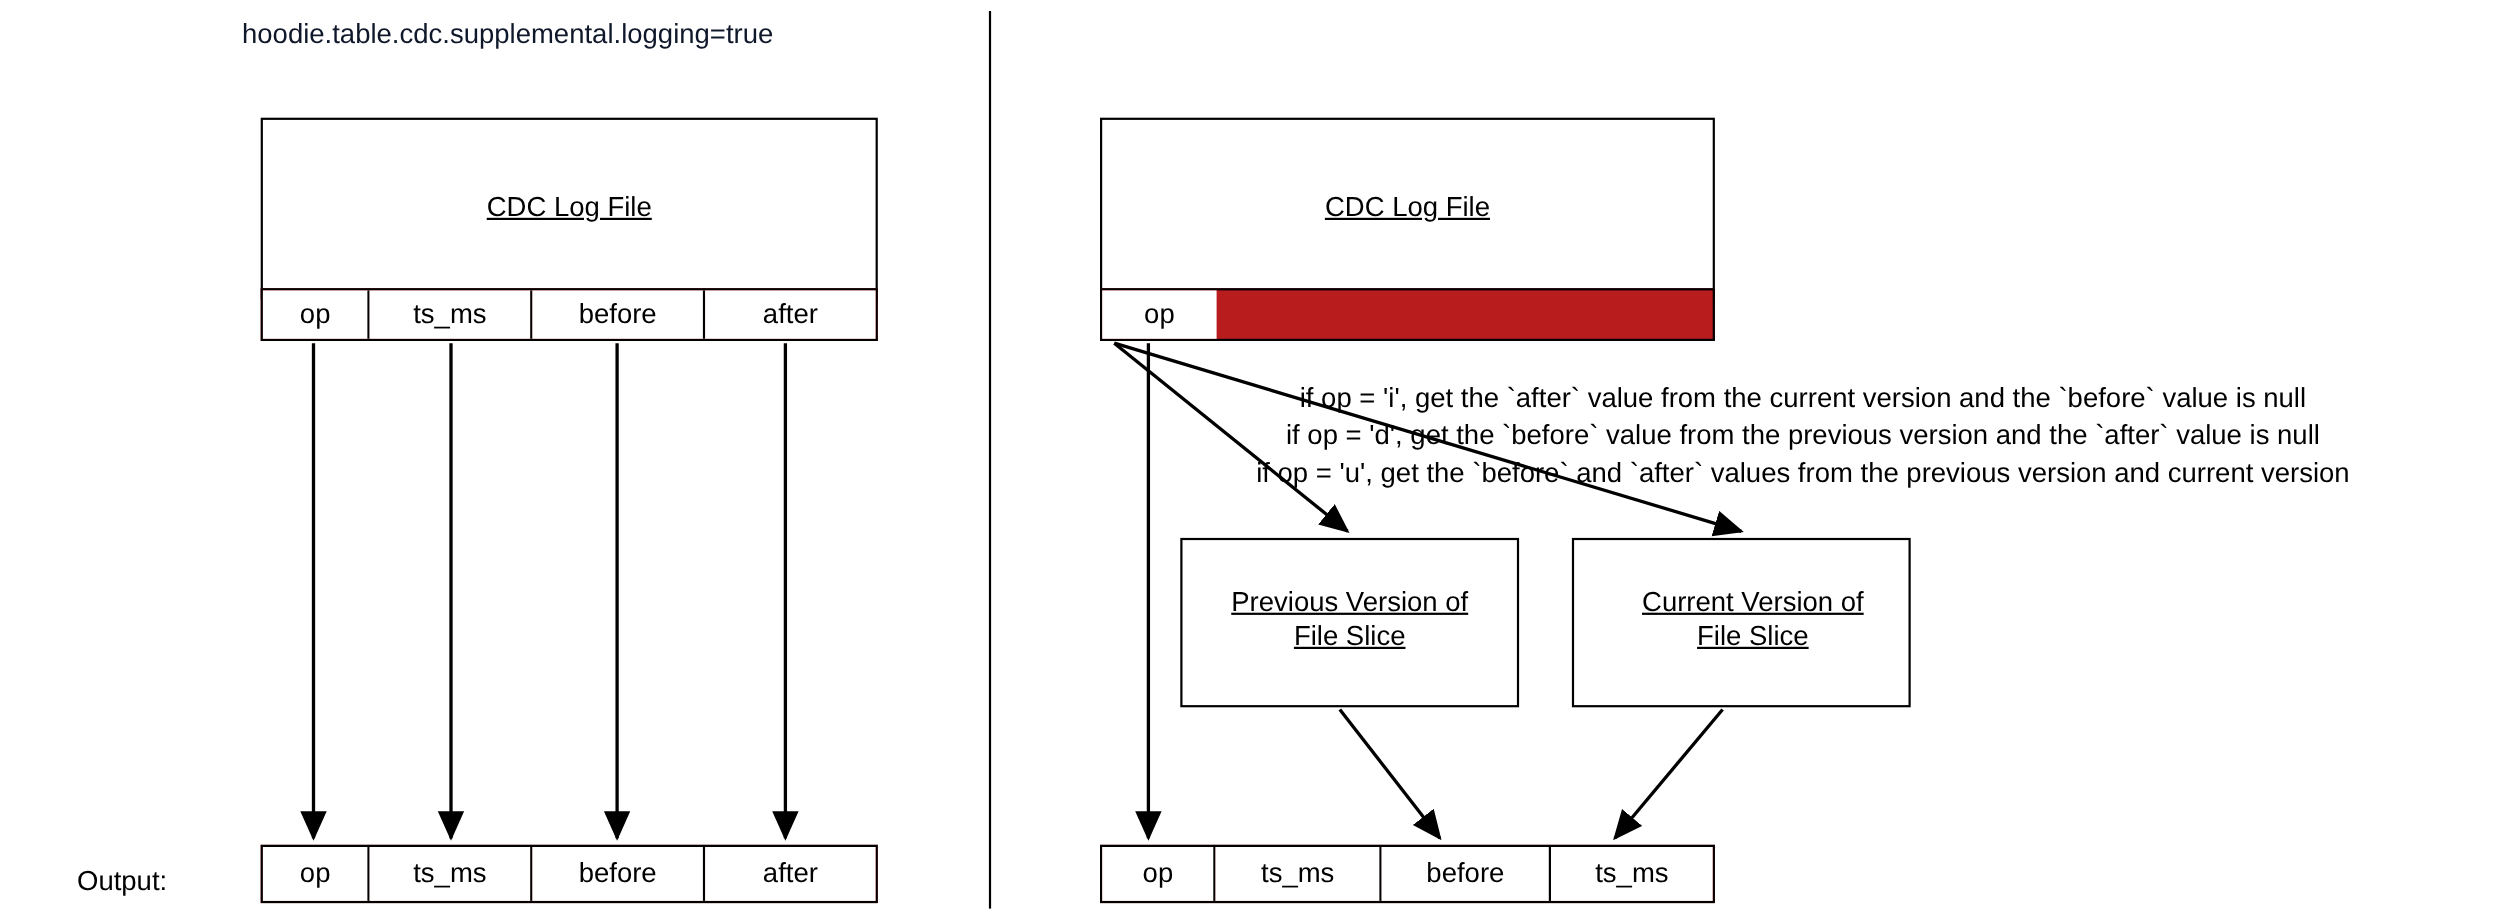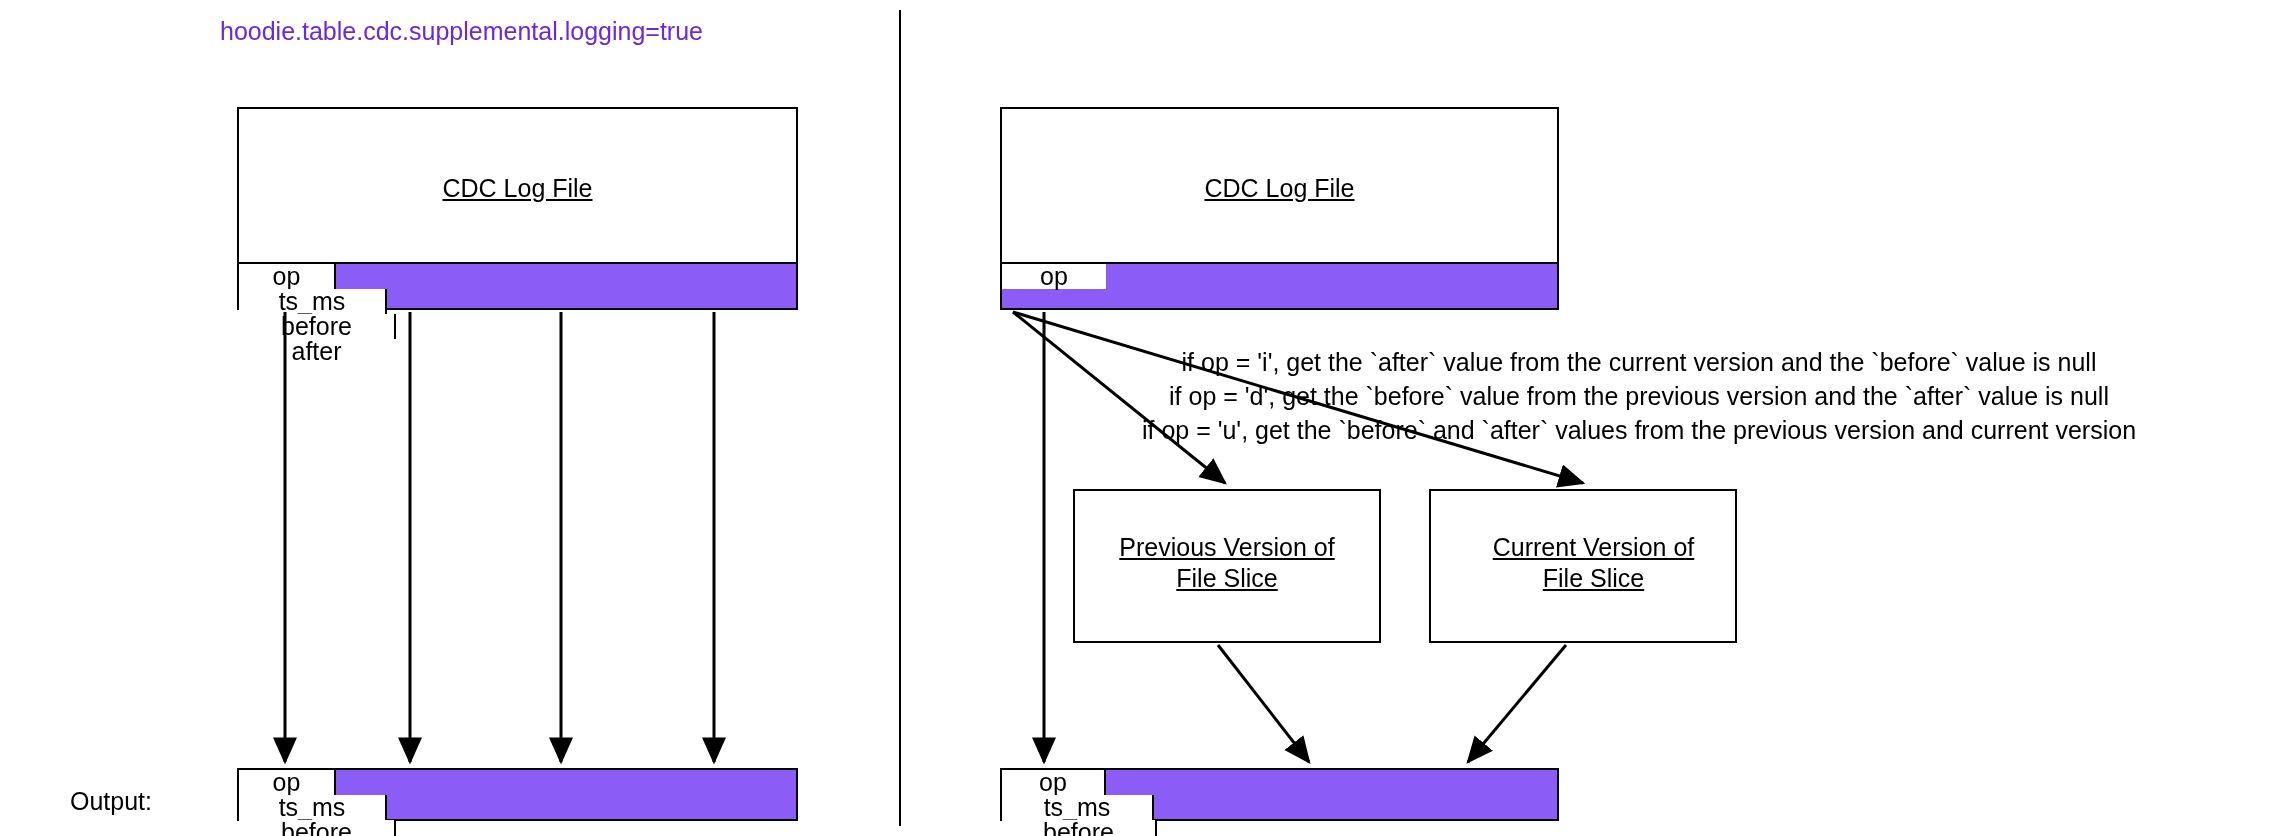--- a/index.html
+++ b/index.html
@@ -20,21 +20,21 @@
     position: absolute; left: 0; top: 0;
     width: 2278px; height: 836px;
     pointer-events: none;
   }
 
   .ttl {
     position: absolute;
     font-size: 25px;
     line-height: 30px;
     white-space: nowrap;
-    color: #6d28d9;
+    color: #0f172a;
   }
 
   
   .box {
     position: absolute;
     border: 2px solid #000;
     background: #fff;
   }
   .box-label {
     position: absolute;
@@ -45,22 +45,21 @@
     white-space: nowrap;
     text-decoration: underline;
   }
   .box-label.two-line { white-space: normal; }
 
   
   .row {
     position: absolute;
     display: flex;
     border: 2px solid #000;
-    background: #8b5cf6;
-    flex-direction: column;
+    background: #b91c1c;
   }
   .cell {
     border-right: 2px solid #000;
     display: flex;
     align-items: center;
     justify-content: center;
     font-size: 25px;
     line-height: 1;
     background: #fff;
   }

